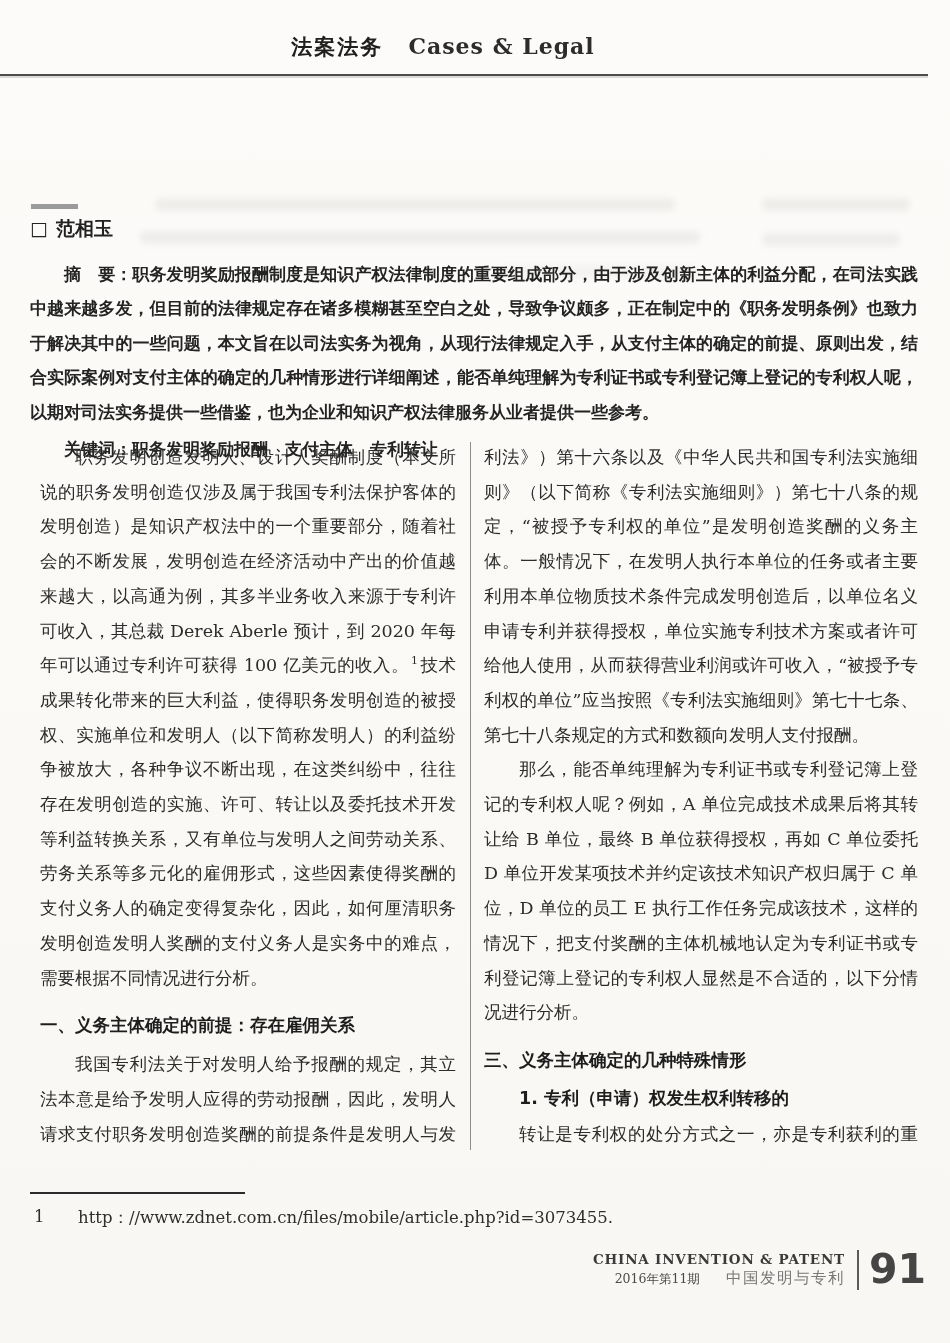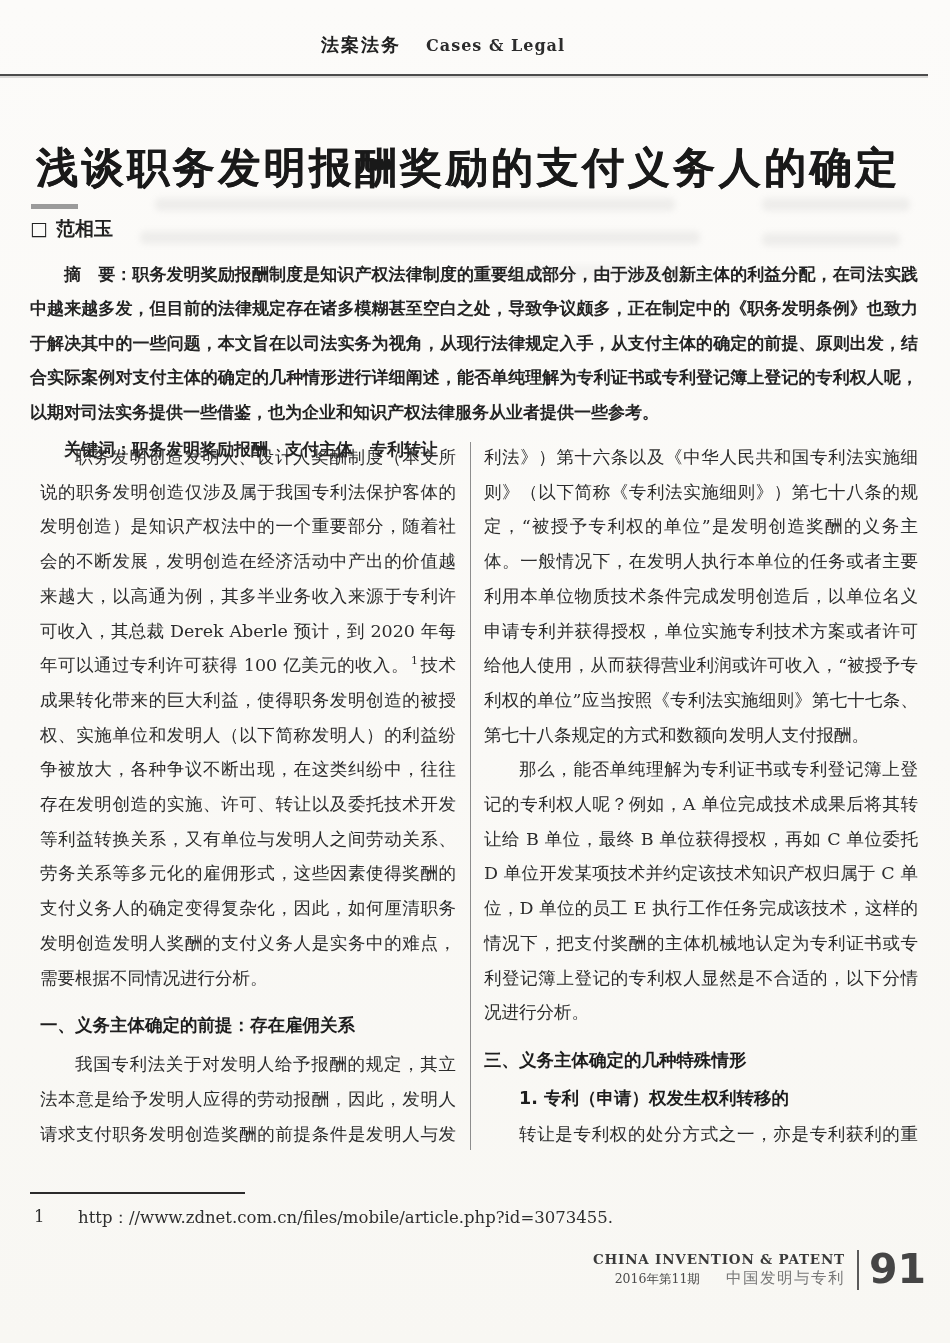--- a/index.html
+++ b/index.html
@@ -14,22 +14,22 @@
     background:linear-gradient(180deg,#fcfbf9 0%,#faf9f6 55%,#f8f7f3 100%); }
 
   
   .smudge { position:absolute; height:13px; border-radius:5px;
     background:#9d9d9d; opacity:.14; filter:blur(3px); }
 
   
   .header { position:absolute; top:33px; left:0; width:100%; text-align:center;
     transform:translateX(-32px); white-space:nowrap; }
   .header-zh { font-family:"DejaVu Sans","Liberation Sans",sans-serif;
-    font-weight:700; font-size:18px; color:#1f1f1f; letter-spacing:2px; }
-  .header-en { font-size:16px; font-weight:700; color:#2c2c2c; margin-left:20px;
+    font-weight:700; font-size:21px; color:#1f1f1f; letter-spacing:2px; }
+  .header-en { font-size:22px; font-weight:700; color:#2c2c2c; margin-left:20px;
     letter-spacing:1px; }
   .header-rule { position:absolute; top:74px; left:0; width:928px; height:2px;
     background:#4c4c4c; box-shadow:0 2px 0 rgba(120,120,120,.25); }
 
   
   .title { position:absolute; top:112px; left:36px; width:888px;
     font-size:42px; font-weight:900; color:#191919; letter-spacing:3.5px;
     white-space:nowrap; text-shadow:.5px 0 0 #191919; }
   .author-bar { position:absolute; top:204px; left:31px; width:47px; height:5px;
     background:#9b9b9b; }
@@ -96,21 +96,20 @@
   <div class="smudge" style="top:198px; left:762px; width:148px;"></div>
   <div class="smudge" style="top:233px; left:762px; width:138px;"></div>
   <div class="smudge" style="top:265px; left:500px; width:200px; opacity:.08;"></div>
 
   <div class="header">
     <span class="header-zh">法案法务</span>
     <span class="header-en">Cases &amp; Legal</span>
   </div>
   <div class="header-rule"></div>
 
-  <h1 class="title">浅谈职务发明报酬奖励的支付义务人的确定</h1>
   <div class="author-bar"></div>
   <div class="author">
     <span class="marker">□</span><span>范相玉</span>
   </div>
 
   <div class="abstract-block">
     <p class="abstract"><span class="label">摘　要：</span><span>职务发明奖励报酬制度是知识产权法律制度的重要组成部分，由于涉及创新主体的利益分配，在司法实践中越来越多发，但目前的法律规定存在诸多模糊甚至空白之处，导致争议颇多，正在制定中的《职务发明条例》也致力于解决其中的一些问题，本文旨在以司法实务为视角，从现行法律规定入手，从支付主体的确定的前提、原则出发，结合实际案例对支付主体的确定的几种情形进行详细阐述，能否单纯理解为专利证书或专利登记簿上登记的专利权人呢，以期对司法实务提供一些借鉴，也为企业和知识产权法律服务从业者提供一些参考。</span></p>
     <p class="keywords"><span class="label">关键词：</span><span>职务发明奖励报酬　支付主体　专利转让</span></p>
   </div>
 

